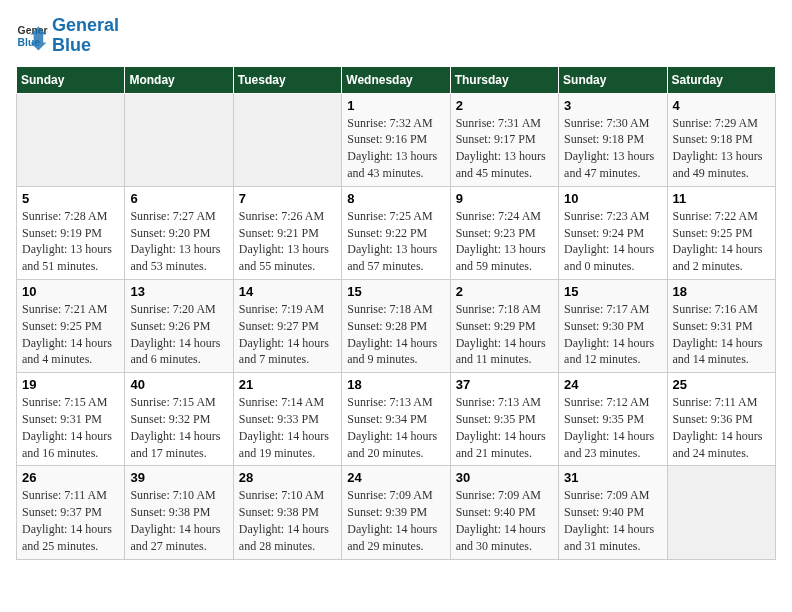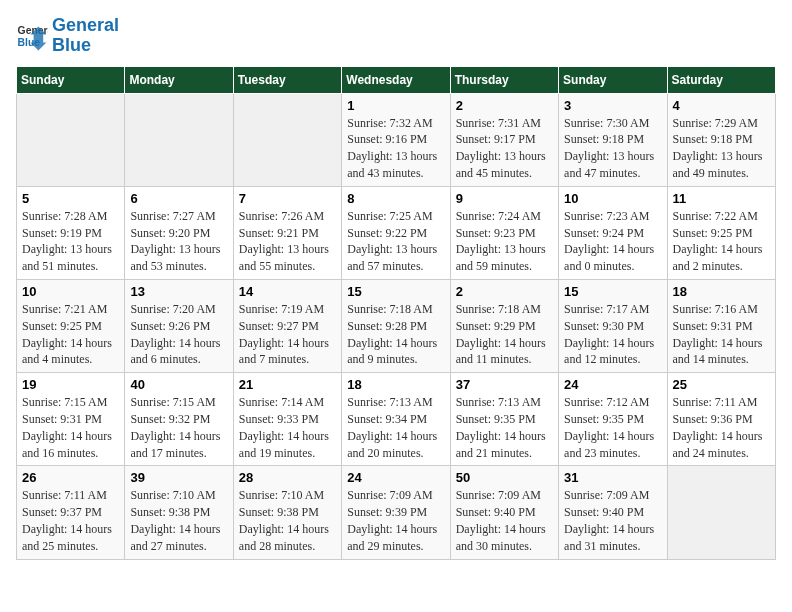--- a/index.html
+++ b/index.html
@@ -245,21 +245,21 @@
         </td>
         <td>
           <span class="day-num">28</span>
           <div class="day-info">Sunrise: 7:10 AM<br>Sunset: 9:38 PM<br>Daylight: 14 hours and 28 minutes.</div>
         </td>
         <td>
           <span class="day-num">24</span>
           <div class="day-info">Sunrise: 7:09 AM<br>Sunset: 9:39 PM<br>Daylight: 14 hours and 29 minutes.</div>
         </td>
         <td>
-          <span class="day-num">50</span>
+          <span class="day-num">30</span>
           <div class="day-info">Sunrise: 7:09 AM<br>Sunset: 9:40 PM<br>Daylight: 14 hours and 30 minutes.</div>
         </td>
         <td>
           <span class="day-num">31</span>
           <div class="day-info">Sunrise: 7:09 AM<br>Sunset: 9:40 PM<br>Daylight: 14 hours and 31 minutes.</div>
         </td>
         <td class="empty-cell"></td>
       </tr>
     </tbody>
 </table>

